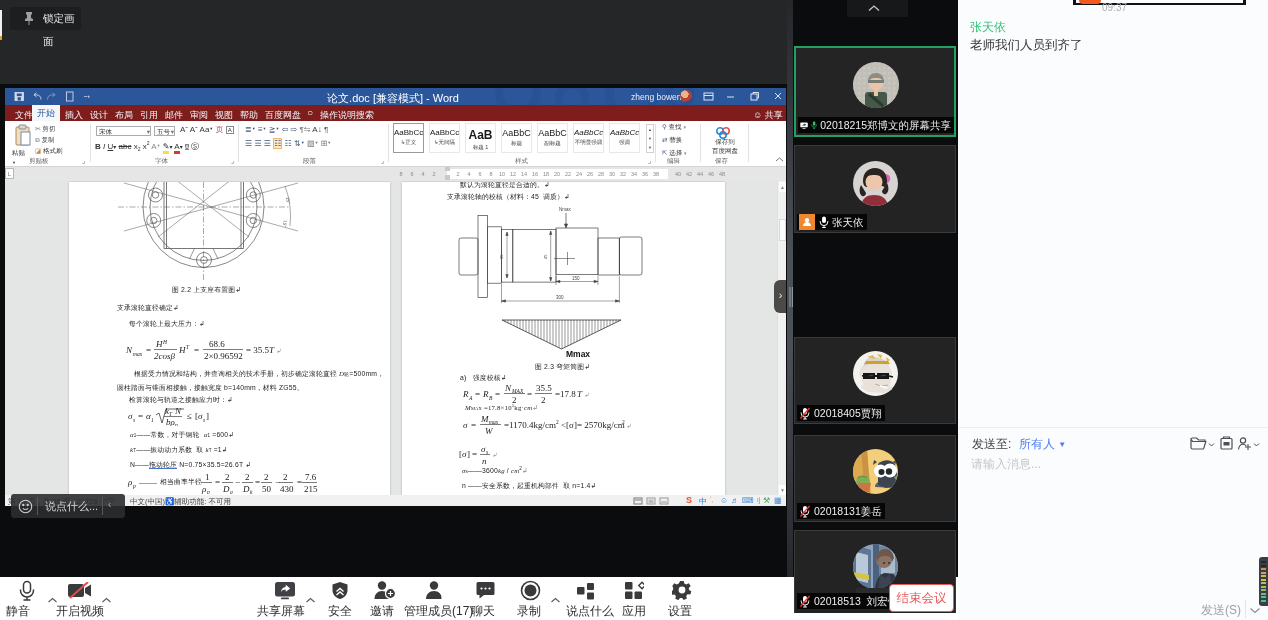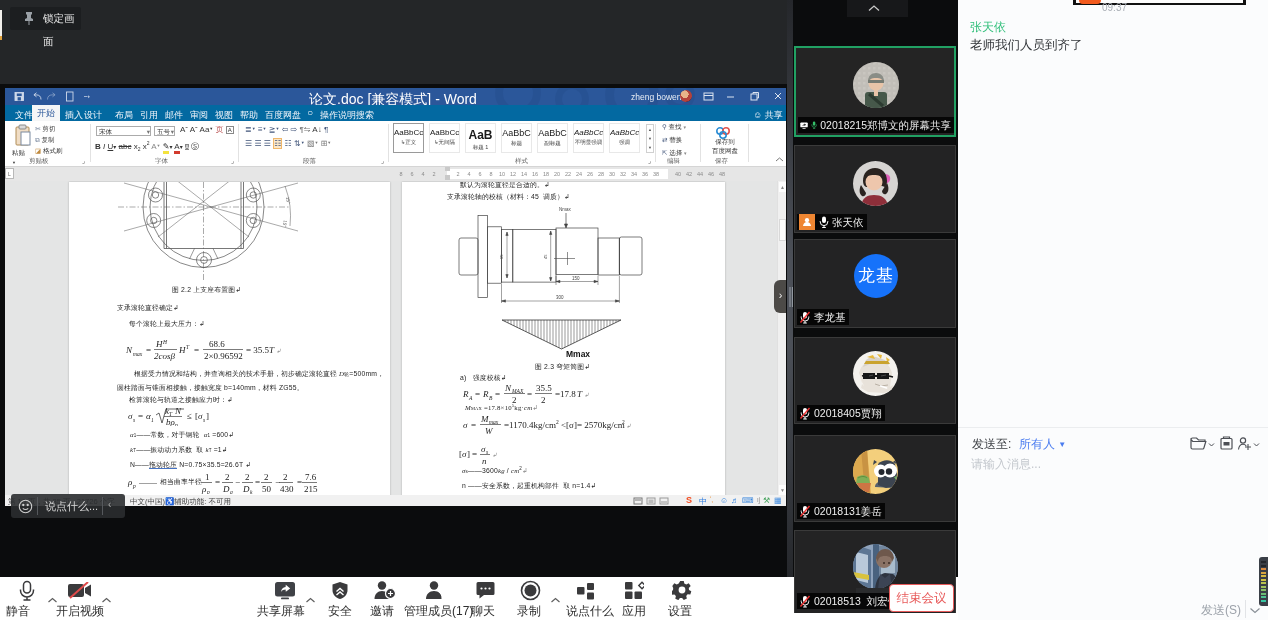--- a/index.html
+++ b/index.html
@@ -8,21 +8,21 @@
 
 #share{left:0;top:0;width:787px;height:577px;background:#0b0c0d;}
 #sharetop{left:0;top:0;width:787px;height:84px;background:#242628;}
 #pin{left:10px;top:7px;width:71px;height:23px;background:#1c1e20;border-radius:2px;color:#e8e8e8;font-size:10.5px;line-height:23px;}
 #pin .txt{position:absolute;left:33px;top:0;}
 #sliver1{left:0;top:10px;width:2px;height:26px;background:#f2f0ec;}
 #sliver2{left:0;top:36px;width:2px;height:4px;background:#e0a23c;}
 
 #word{left:5px;top:88px;width:781px;height:418px;background:#fff;}
 #wtitle{left:0;top:0;width:781px;height:17px;background:#2b579a;}
-#wtabs{left:0;top:17px;width:781px;height:16px;background:#0369a1;}
+#wtabs{left:0;top:17px;width:781px;height:16px;background:#7f1d1d;}
 #wribbon{left:0;top:33px;width:781px;height:46px;background:#fff;border-bottom:1px solid #d5d5d5;}
 #wruler{left:0;top:79px;width:781px;height:14px;background:#e6e6e6;}
 #wcanvas{left:0;top:93px;width:781px;height:321px;background:#e4e5e5;overflow:hidden;}
 #wstatus{left:0;top:407px;width:781px;height:11px;background:#f1f1f1;font-size:7.5px;color:#3c3c3c;}
 .page{background:#fff;box-shadow:0 0 2px rgba(0,0,0,.25);}
 .rlab{font-size:6.5px;color:#444;white-space:nowrap;line-height:1.35;}
 .glab{font-size:6.5px;color:#666;}
 .stybox{width:31px;height:30px;border:1px solid #e8e8e8;background:#fff;text-align:center;overflow:hidden;flex:none;}
 .sa{display:block;font-size:8px;color:#1a1a1a;margin-top:4px;white-space:nowrap;}
 .sb{display:block;font-size:5.5px;color:#444;margin-top:2px;white-space:nowrap;}
@@ -71,38 +71,38 @@
         </g>
         <rect x="2.8" y="2.5" width="4.9" height="2.6" fill="#2b579a"></rect>
             <rect x="3.6" y="6.2" width="3.3" height="3.3" fill="#2b579a"></rect>
       </svg>
       <div class="abs" style="left:480px;top:0;width:210px;height:17px;overflow:hidden;opacity:.18">
         <div class="abs" style="left:10px;top:-18px;width:46px;height:46px;border-radius:50%;border:8px solid #1a3e78"></div>
         <div class="abs" style="left:70px;top:-6px;width:34px;height:34px;border-radius:50%;border:7px solid #1a3e78"></div>
         <div class="abs" style="left:120px;top:-20px;width:54px;height:54px;border-radius:50%;border:9px solid #1a3e78"></div>
         <div class="abs" style="left:180px;top:-8px;width:30px;height:30px;border-radius:50%;border:6px solid #1a3e78"></div>
       </div>
-      <div class="abs" style="left:258px;top:3px;width:260px;text-align:center;color:#fff;font-size:14px;">论文.doc [兼容模式] - Word</div>
+      <div class="abs" style="left:258px;top:3px;width:260px;text-align:center;color:#fff;font-size:11px;">论文.doc [兼容模式] - Word</div>
       <div class="abs" style="left:626px;top:4px;color:#e8edf5;font-size:8.5px;">zheng bowen</div>
       <div class="abs" style="left:675px;top:2px;width:12px;height:12px;border-radius:50%;background:radial-gradient(circle at 40% 35%,#e8b48a 0 35%,#b5413a 36% 70%,#7a2a30 71%)"></div>
       <svg class="abs" style="left:698px;top:3px" width="85" height="11" viewBox="0 0 85 11" stroke="#dce4f0" fill="none">
         <rect x="1" y="2" width="9" height="7"></rect>
             <line x1="1" y1="4.5" x2="10" y2="4.5"></line>
         <line x1="24" y1="6" x2="31" y2="6"></line>
         <rect x="48" y="3" width="6" height="6"></rect>
             <path d="M50 3v-1.5h5.5V7H54"></path>
         <path d="M72 2l6 6M78 2l-6 6"></path>
       </svg>
     </div>
     <div class="abs" id="wtabs">
       <div class="abs" style="left:0;top:0;width:781px;height:16px;color:#f0f4fa;font-size:9px;">
         <span class="abs" style="left:10px;top:4px;">文件</span>
         <div class="abs" style="left:27px;top:0px;width:28px;height:17px;background:#f5f6f7;color:#2b579a;text-align:center;line-height:17px;">开始</div>
         <span class="abs" style="left:60px;top:4px;">插入</span>
-        <span class="abs" style="left:79px;top:4px;">设计</span>
+        <span class="abs" style="left:85px;top:4px;">设计</span>
         <span class="abs" style="left:110px;top:4px;">布局</span>
         <span class="abs" style="left:135px;top:4px;">引用</span>
         <span class="abs" style="left:160px;top:4px;">邮件</span>
         <span class="abs" style="left:185px;top:4px;">审阅</span>
         <span class="abs" style="left:210px;top:4px;">视图</span>
         <span class="abs" style="left:235px;top:4px;">帮助</span>
         <span class="abs" style="left:260px;top:4px;">百度网盘</span>
         <span class="abs" style="left:302px;top:2px;font-size:10px;">○</span>
         <span class="abs" style="left:315px;top:4px;">操作说明搜索</span>
         <span class="abs" style="left:748px;top:4px;">☺ 共享</span>
@@ -612,31 +612,20 @@
               <path d="M1 9c.3-2.6 2-4 4-4s3.7 1.4 4 4z" fill="#fff"></path>
             </svg>
       </div>
       <svg width="10" height="12" viewBox="0 0 10 12" style="margin-right:3px">
             <rect x="3" y="0.5" width="4" height="6.5" rx="2" fill="#fff"></rect>
             <path d="M1.2 5v.8a3.8 3.8 0 0 0 7.6 0V5M5 9.8v1.7M3.2 11.5h3.6" stroke="#fff" stroke-width="1" fill="none"></path>
           </svg>
       <span>张天依</span>
     </div>
   </div>
-  <div class="tile" style="top:203px;height:89px;">
-    <div class="abs" style="left:59px;top:14px;width:44px;height:44px;border-radius:50%;background:#1672fa;color:#fff;font-size:17px;text-align:center;line-height:44px;letter-spacing:1px;">龙基</div>
-    <div class="tlabel">
-      <svg width="12" height="13" viewBox="0 0 12 13" style="margin-right:3px">
-            <rect x="4" y="1" width="4" height="6.5" rx="2" fill="#fff"></rect>
-            <path d="M2.2 5.5v.8a3.8 3.8 0 0 0 7.6 0v-.8M6 10.3v1.7M4.2 12h3.6" stroke="#fff" stroke-width="1" fill="none"></path>
-            <line x1="1.5" y1="11.5" x2="10.5" y2="1" stroke="#e33" stroke-width="1.4"></line>
-          </svg>
-      <span>李龙基</span>
-    </div>
-  </div>
   <div class="tile" style="top:301px;height:87px;">
     <svg class="avatar abs" style="left:58px;top:13px" width="45" height="45" viewBox="0 0 45 45">
       <rect width="45" height="45" fill="#f4f2ee"></rect>
       <path d="M8 30c-2-8 1-16 8-19l14-1c6 3 9 10 8 18l-4 9H13z" fill="#efe9e2"></path>
       <path d="M6 22c2-8 8-13 17-13 8 0 14 5 16 13l-2 14 3-2-1 5-8 3-16-1-7-4 1-4 2 2z" fill="#e8e2da"></path>
       <path d="M13 9c3-3 7-4 10-3l9 3 4 5-5-1-14 0-7 3z" fill="#d9d2c8"></path>
       <path d="M14 6l6-2 2 4zM24 3l5 1-1 4zM33 6l4 3-3 2z" fill="#e7b93c"></path>
       <path d="M13 10h22l2 3H11z" fill="#caa32e"></path>
       <path d="M10 22h12v6H10zM24 22h12v6H24z" fill="#171717"></path>
       <path d="M22 24h2v2h-2z" fill="#171717"></path>

